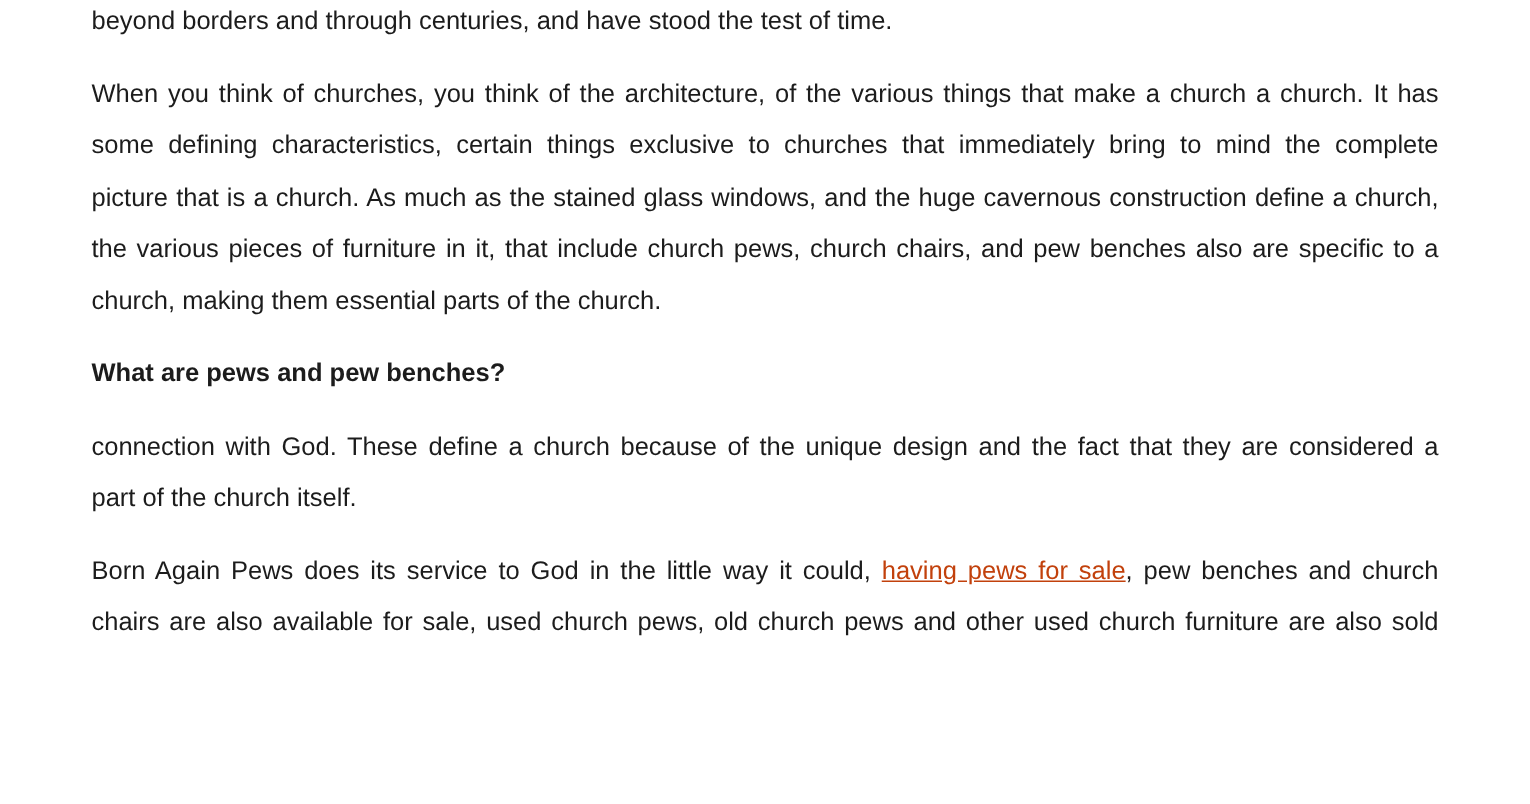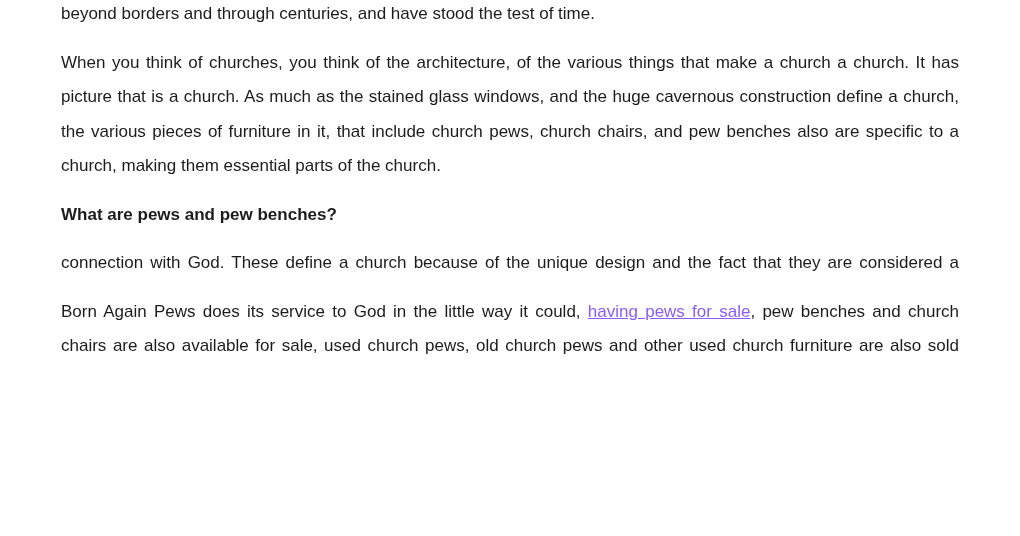--- a/index.html
+++ b/index.html
@@ -37,43 +37,45 @@
   }
   .line {
     text-align: left;
     white-space: normal;
   }
   .line.justify {
     text-align: justify;
     text-align-last: justify;
   }
   .link {
-    color: #8b5cf6;
+    color: #c2410c;
     text-decoration: underline;
     cursor: pointer;
   }
 </style>
 </head>
 <body>
 
 <main class="doc-page">
   <div class="doc-content">
       <div class="para body">
         <div class="line"><span>beyond borders and through centuries, and have stood the test of time.</span></div>
       </div>
       <div class="para body">
         <div class="line justify"><span>When you think of churches, you think of the architecture, of the various things that make a church a church. It has</span></div>
+        <div class="line justify"><span>some defining characteristics, certain things exclusive to churches that immediately bring to mind the complete</span></div>
         <div class="line justify"><span>picture that is a church. As much as the stained glass windows, and the huge cavernous construction define a church,</span></div>
         <div class="line justify"><span>the various pieces of furniture in it, that include church pews, church chairs, and pew benches also are specific to a</span></div>
         <div class="line"><span>church, making them essential parts of the church.</span></div>
       </div>
       <div class="para heading">
         <div class="line"><span>What are pews and pew benches?</span></div>
       </div>
       <div class="para body">
         <div class="line justify"><span>connection with God. These define a church because of the unique design and the fact that they are considered a</span></div>
+        <div class="line"><span>part of the church itself.</span></div>
       </div>
       <div class="para body">
         <div class="line justify"><span>Born Again Pews does its service to God in the little way it could, </span><span class="link">having pews for sale</span><span>, pew benches and church</span></div>
         <div class="line justify"><span>chairs are also available for sale, used church pews, old church pews and other used church furniture are also sold</span></div>
       </div>
     </div>
 </main>
 
 </body></html>

